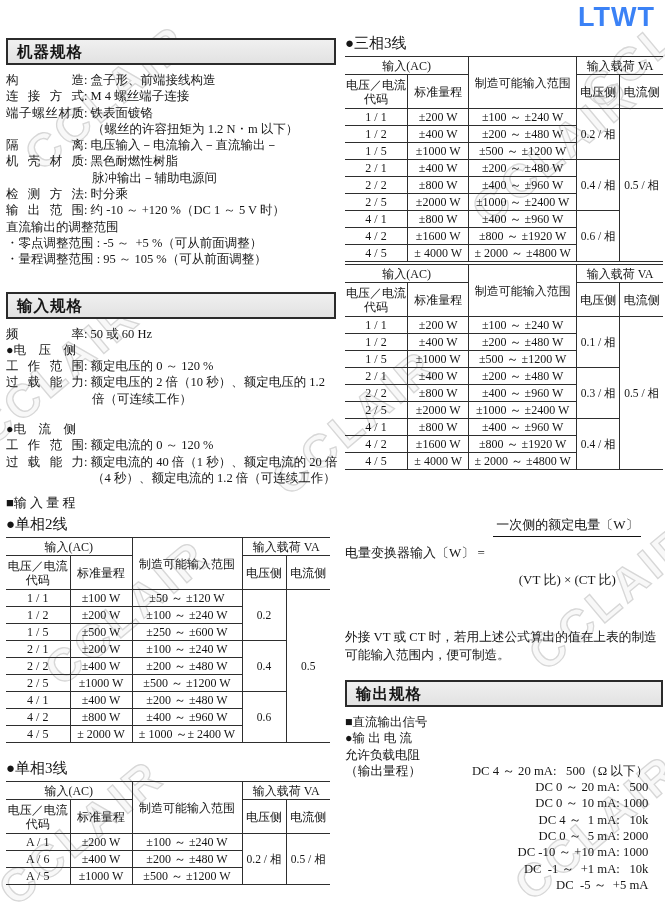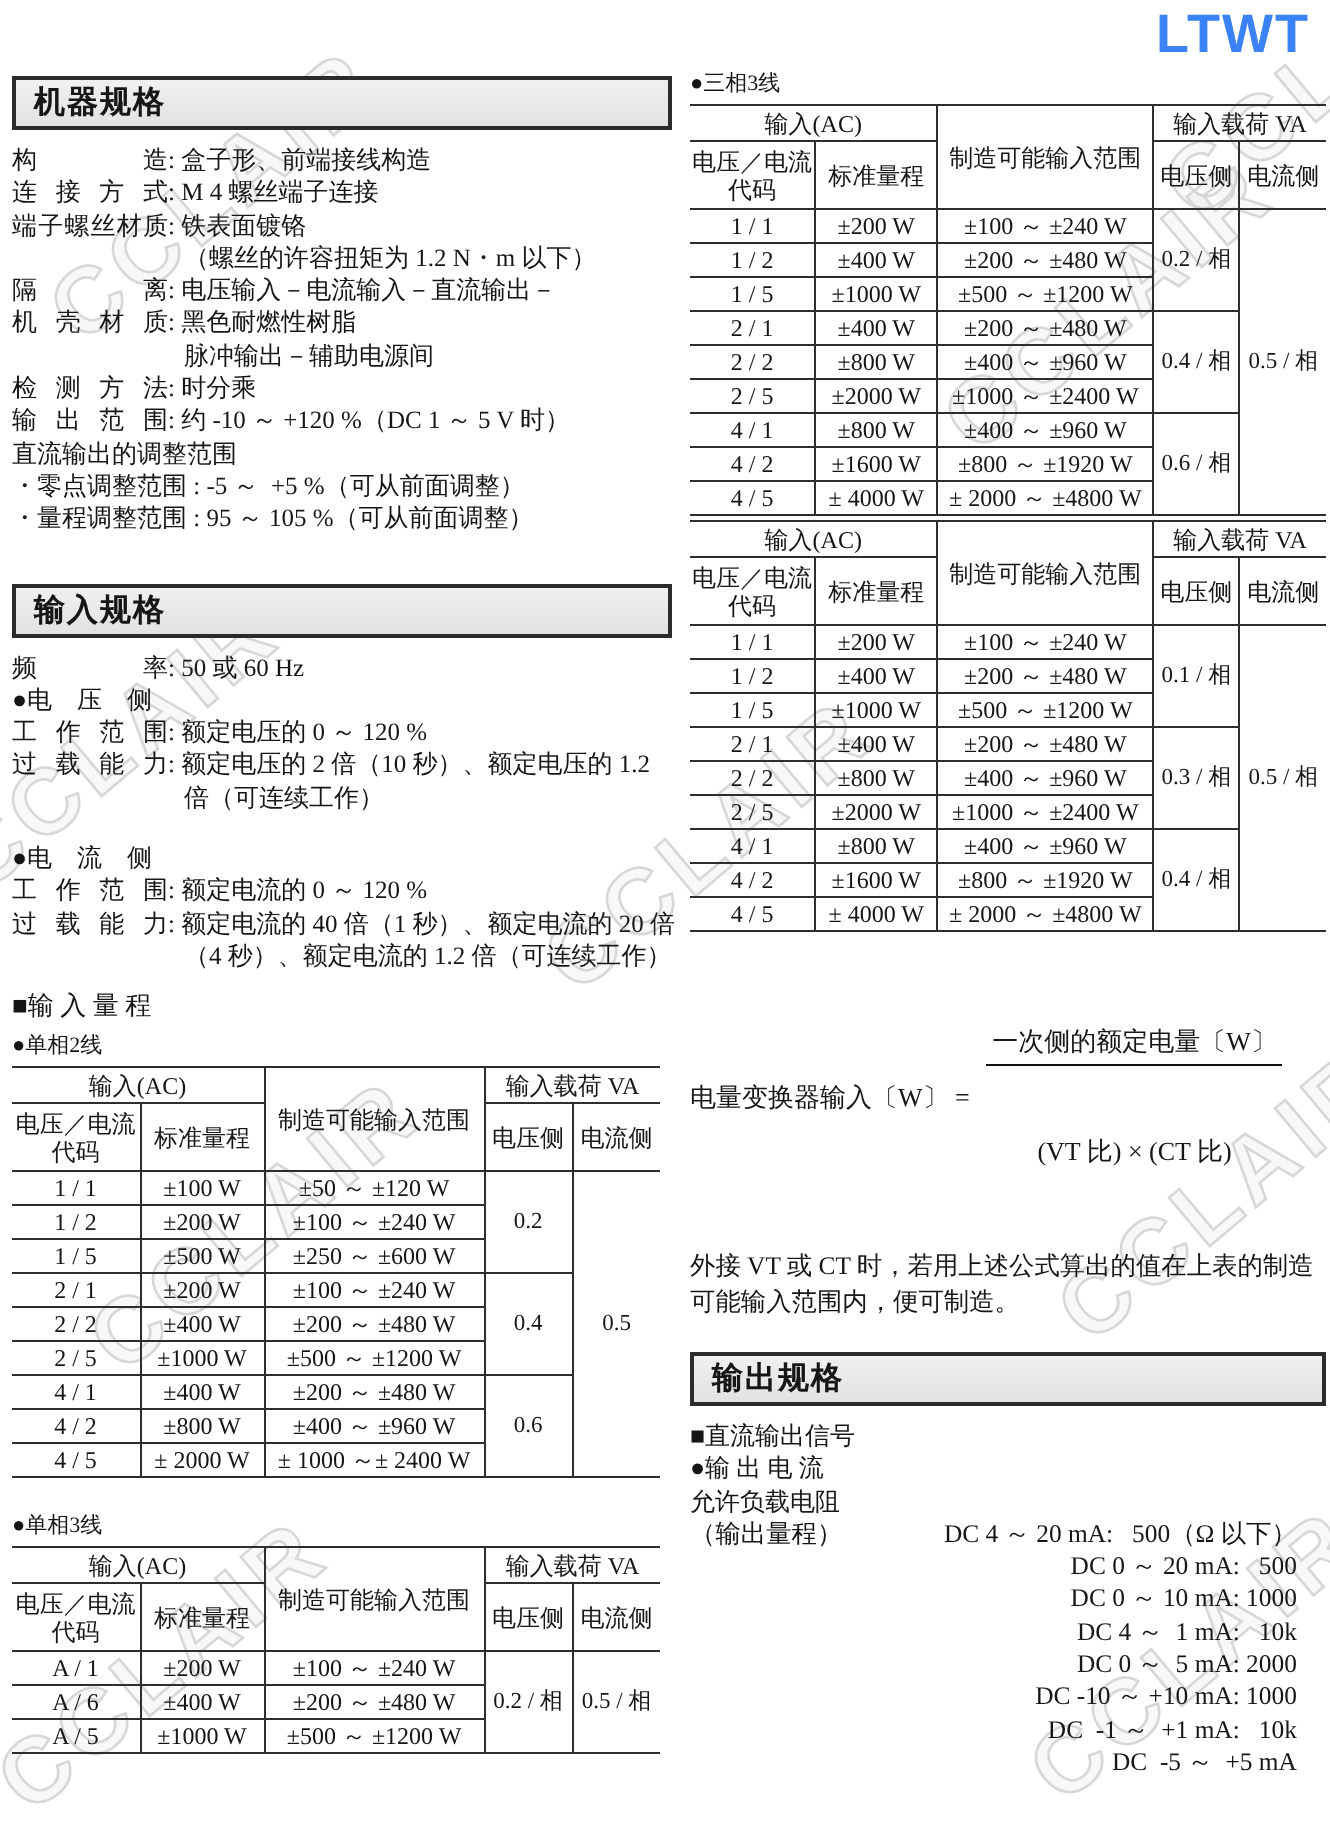--- a/index.html
+++ b/index.html
@@ -25,21 +25,21 @@
     font-weight:bold; font-size:15.5px; line-height:21px; padding:1px 0 1px 9px;
     margin-bottom:7px; letter-spacing:1px;
   }
   .lines { font-size:12.5px; }
   .line { white-space:pre; line-height:16.3px; }
   .line .lbl { display:inline-block; width:78px; text-align:justify; text-align-last:justify; vertical-align:top; }
   .line.cont  { padding-left:86px; }
   .gap { height:14px; }
   .sub-hd { font-size:13px; line-height:17px; margin-top:8px; white-space:pre; }
 
-  .tbl-label { font-size:11px; margin:4px 0 3px; white-space:pre; }
+  .tbl-label { font-size:15px; margin:4px 0 3px; white-space:pre; }
   .tbl-label.spaced { margin-top:16px; }
   table.spec { border-collapse:collapse; table-layout:fixed; margin-bottom:2px; }
   table.spec th, table.spec td {
     border:1px solid #2e2e2e; font-weight:normal; text-align:center;
     font-size:12px; padding:0; white-space:pre-line; overflow:hidden;
   }
   table.spec th { line-height:14px; }
   table.spec tr.hr1 th { height:17px; }
   table.spec tr.hr2 th { height:33px; }
   table.spec td { height:16px; line-height:15px; }

